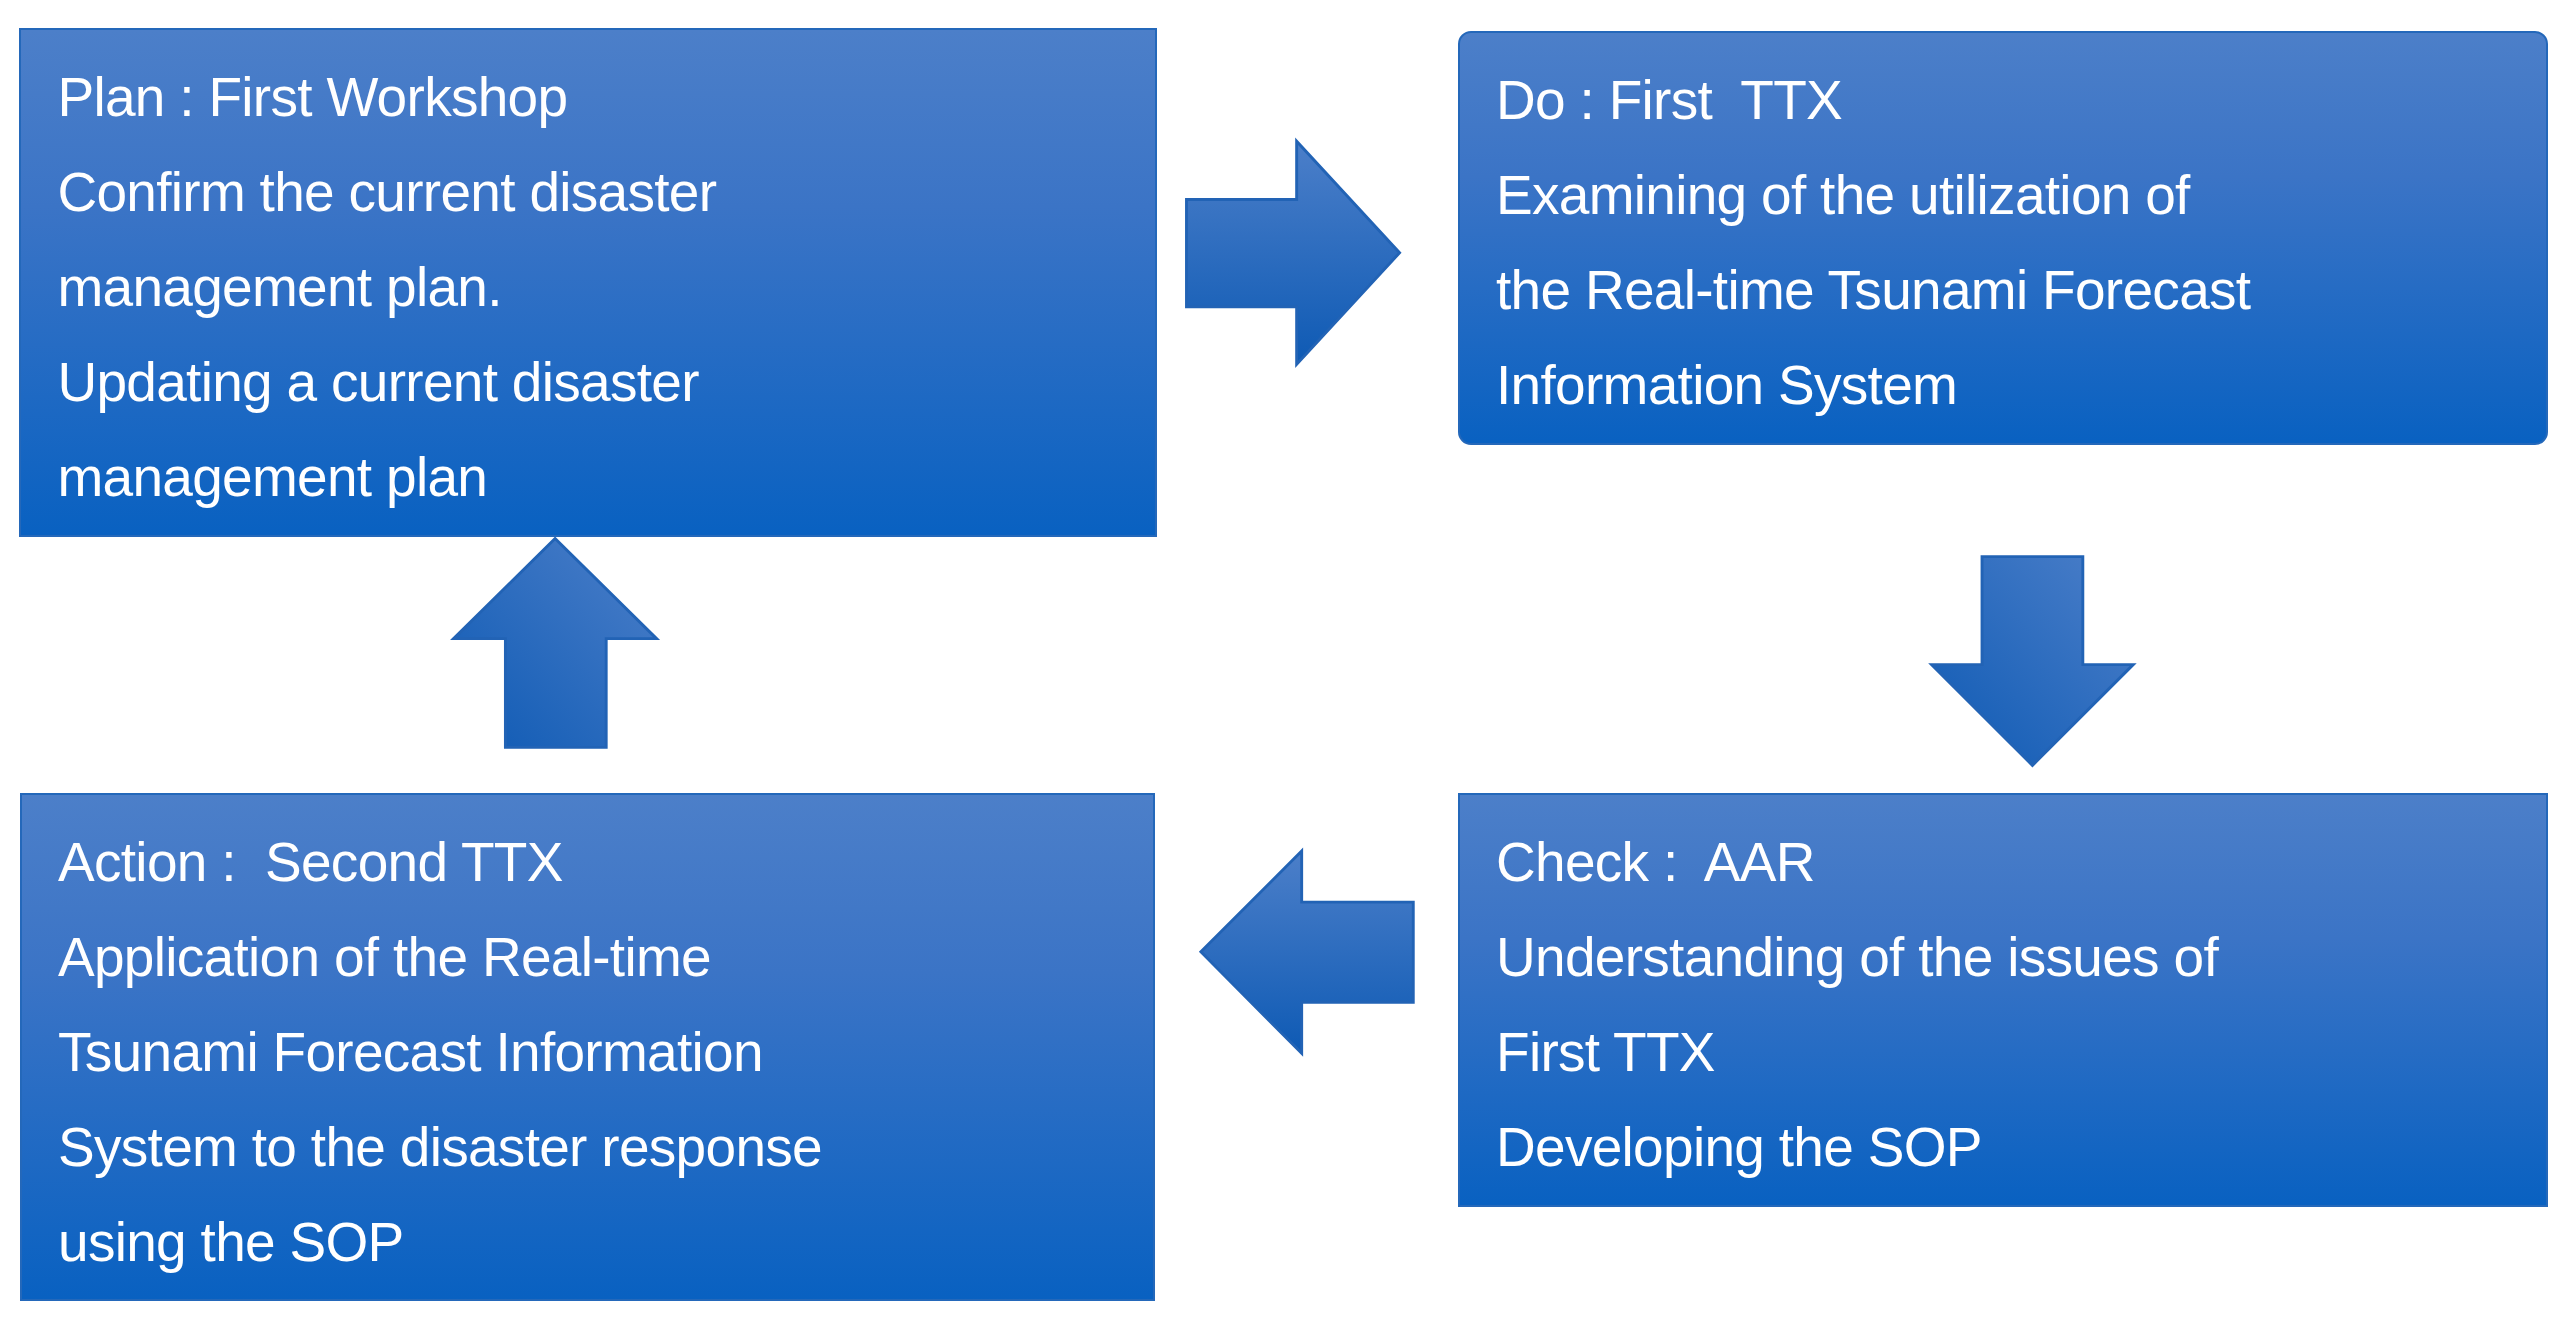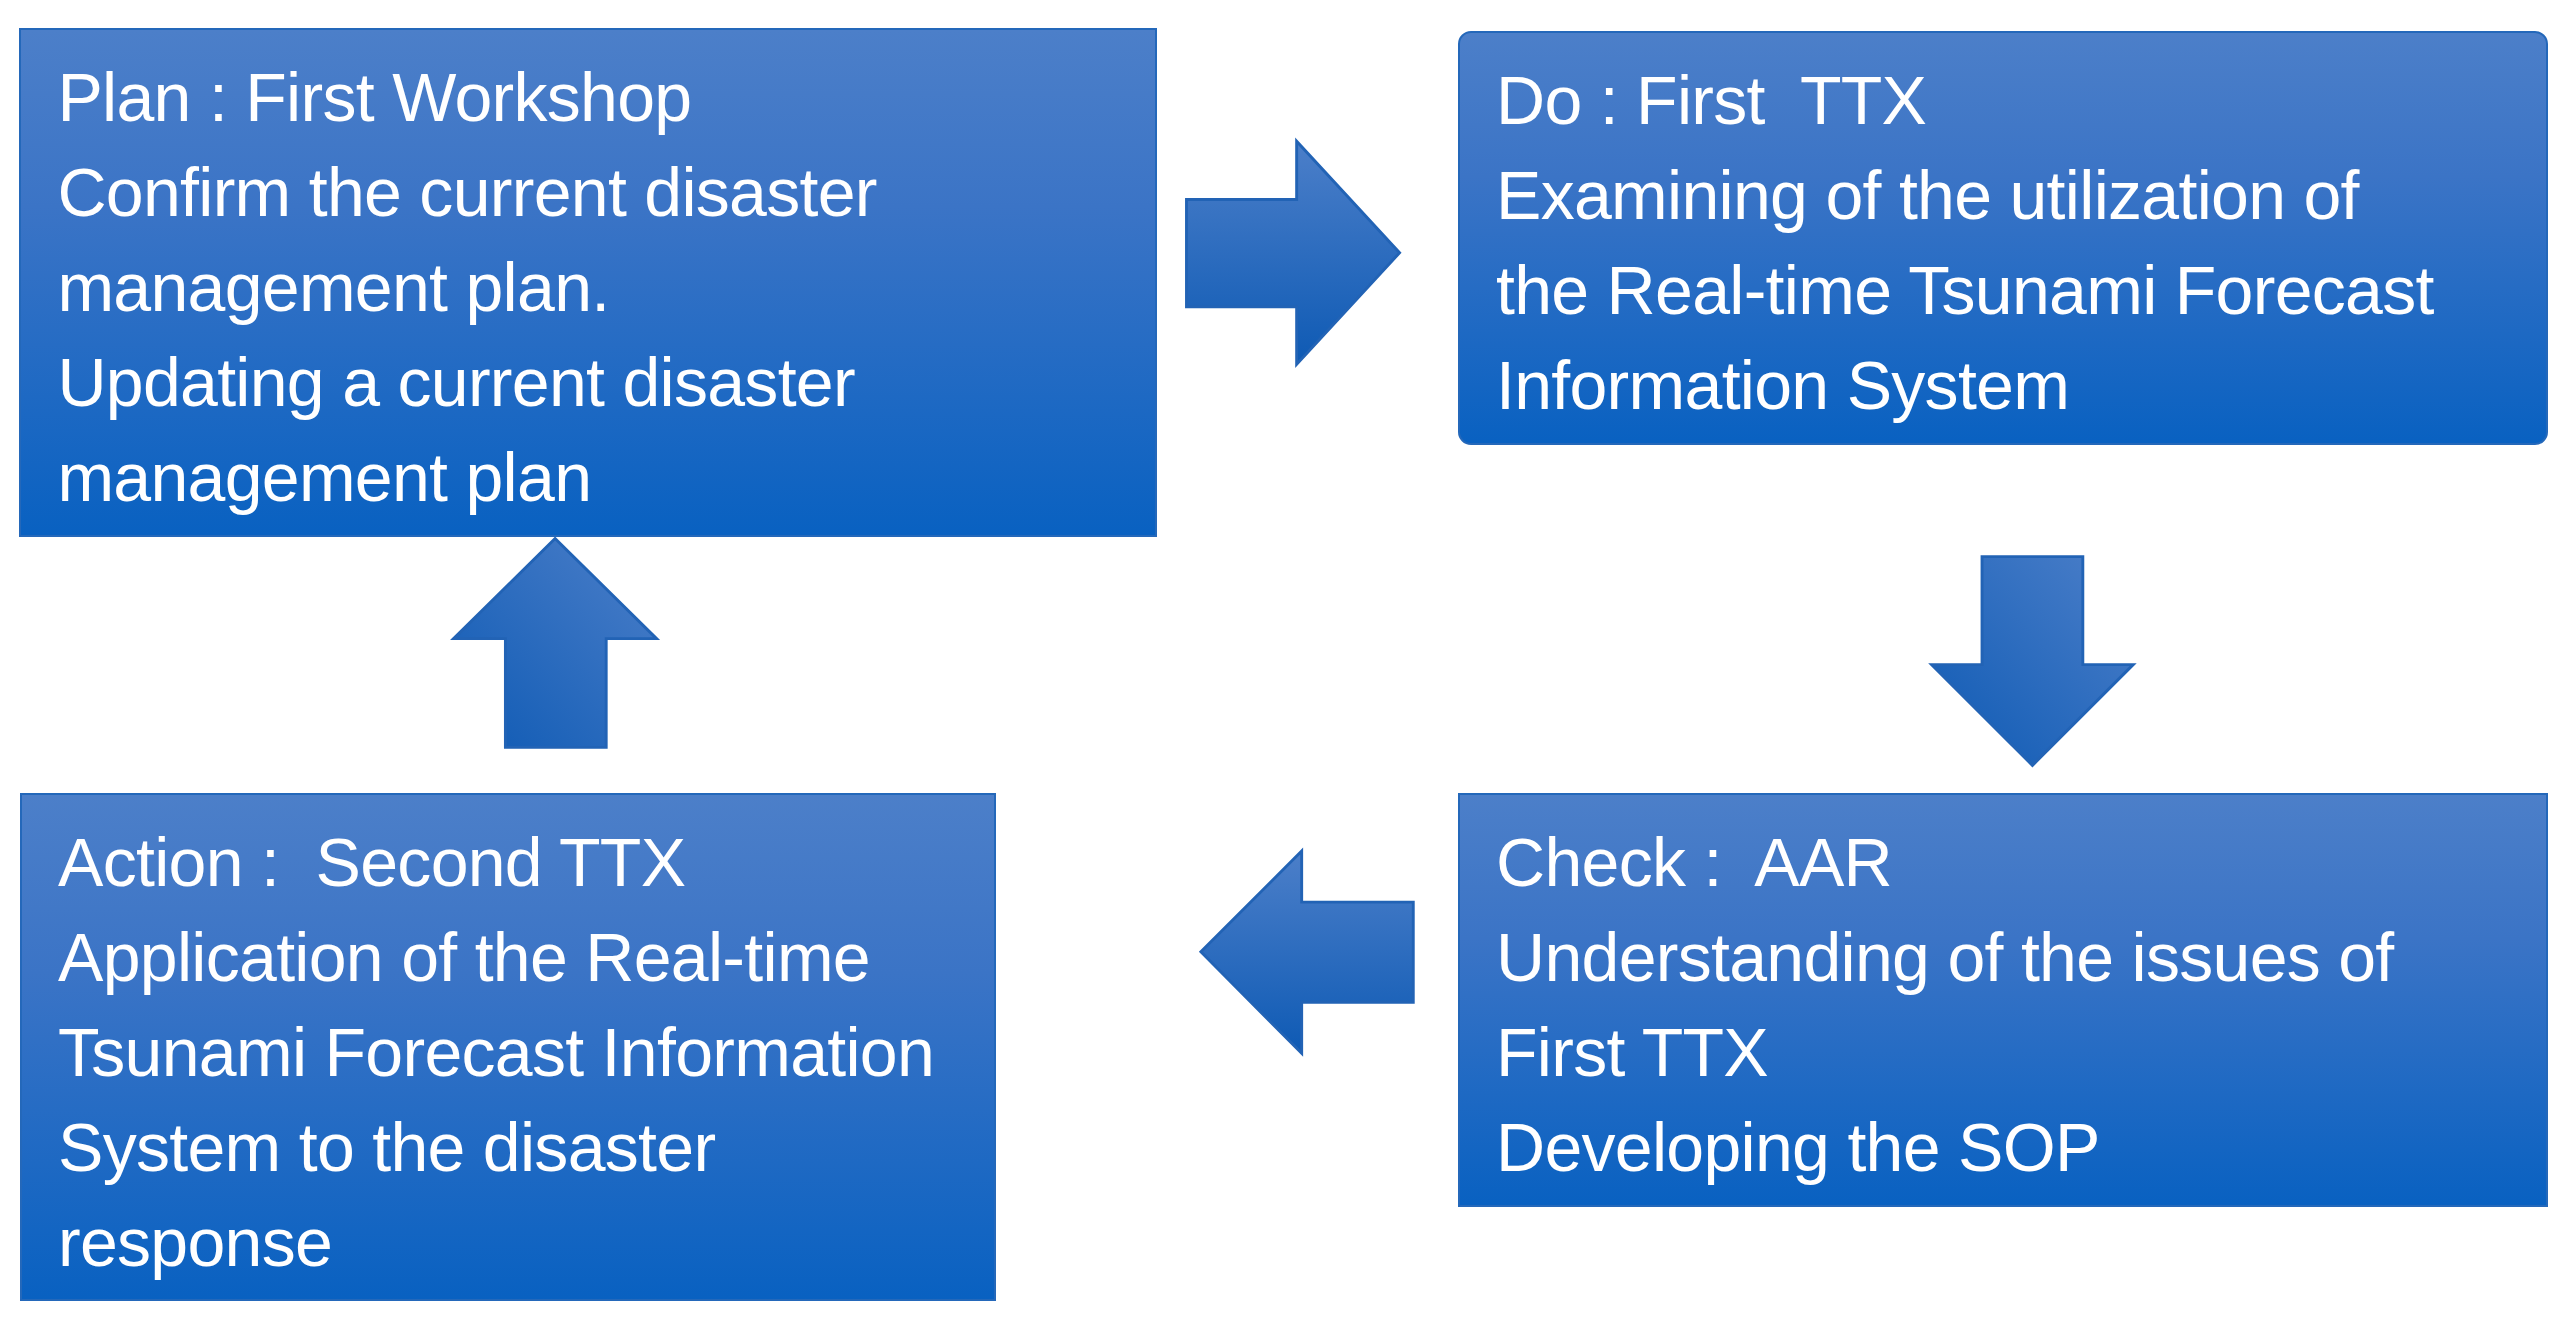--- a/index.html
+++ b/index.html
@@ -25,29 +25,29 @@
   .flow-box{
     position:absolute;
     box-sizing:border-box;
     border:2.9px solid var(--box_border);
     background:linear-gradient(180deg, var(--box_fill_top) 0%, var(--box_fill_mid) 35%, var(--box_fill_bottom) 100%);
     color:var(--text);
   }
   .box-text{
     position:absolute;
     left:36px; right:29px; top:20px;
-    font-size:68px;
+    font-size:55px;
     line-height:95px;
     letter-spacing:-0.7px;
     white-space:pre-wrap;
     color:var(--text);
   }
   #box-plan  {left:19.4px;  top:28px;   width:1138px; height:509px;}
   #box-do    {left:1458px;top:31px;   width:1090px; height:414px;border-radius:13px;}
-  #box-action{left:20px;  top:793px; width:976px; height:508px;}
+  #box-action{left:20px;  top:793px; width:1135px; height:508px;}
   #box-check {left:1458px;top:793px; width:1090px; height:414px;}
   .arrow-layer{
     position:absolute; left:0; top:0; width:2576px; height:1327px;
   }
 </style>
 </head>
 <body>
 
 <div class="canvas">
 

